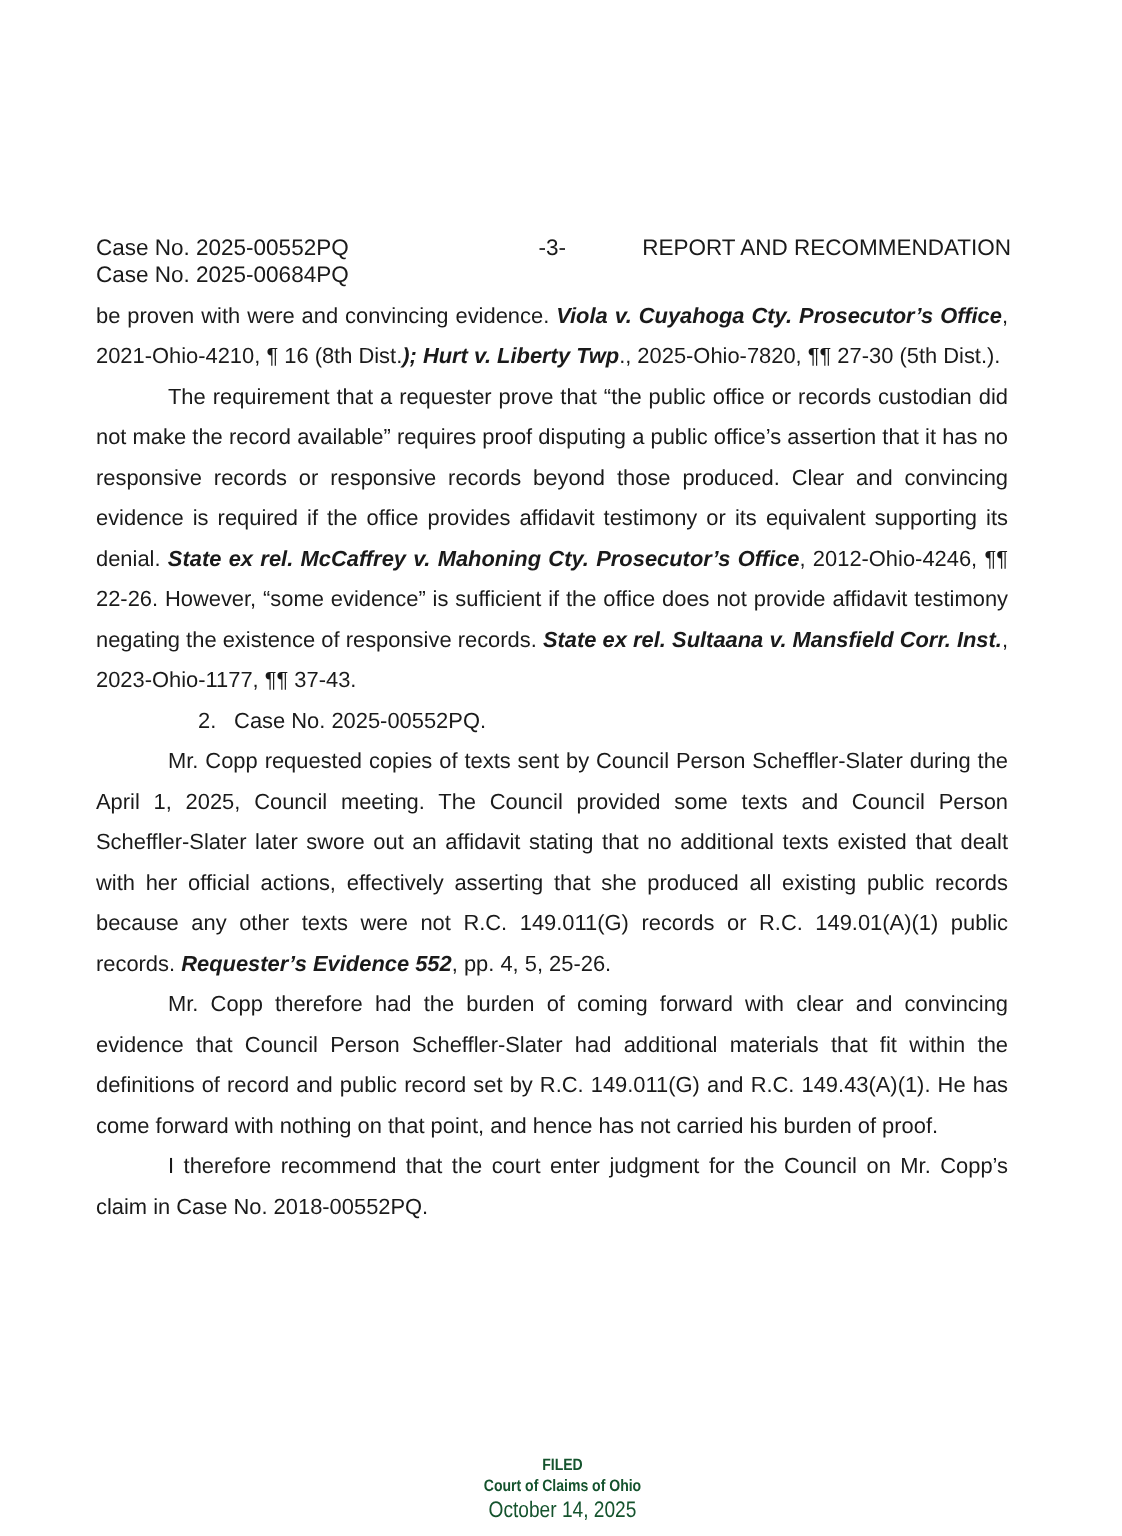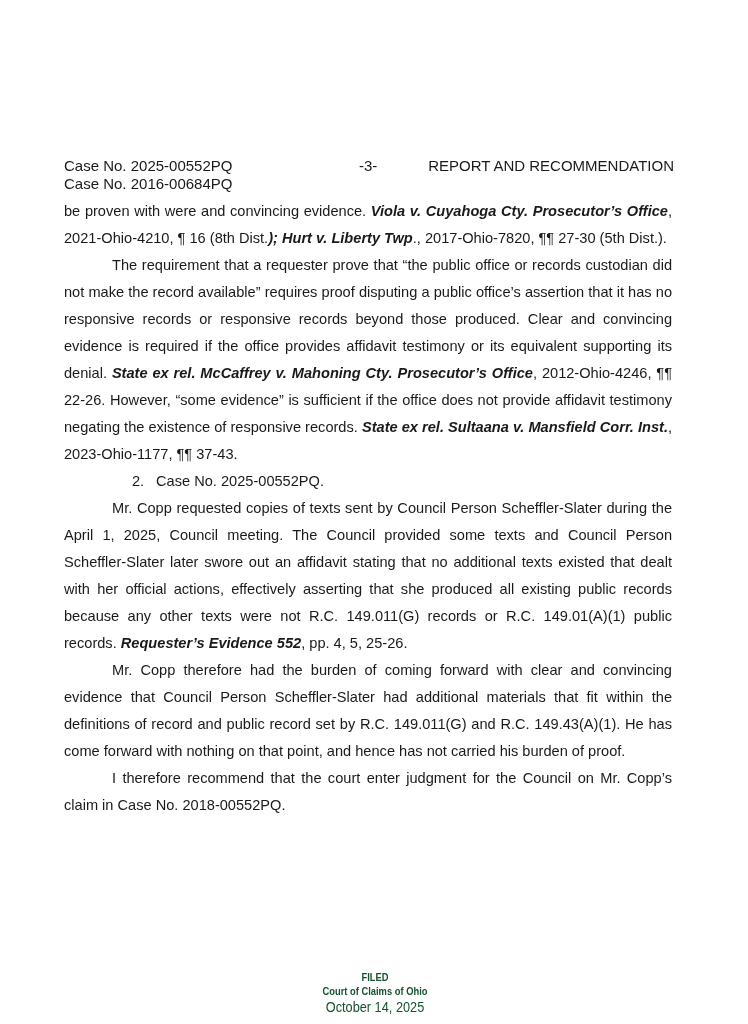--- a/index.html
+++ b/index.html
@@ -27,26 +27,26 @@
 
 <div class="page">
 
   <div class="header">
     <div class="row">
       <span>Case No. 2025-00552PQ</span>
       <span class="page-num">-3-</span>
       <span class="title">REPORT AND RECOMMENDATION</span>
     </div>
     <div class="row">
-      <span>Case No. 2016-00684PQ</span>
+      <span>Case No. 2025-00684PQ</span>
     </div>
   </div>
 
   <div class="body">
-    <p><span>be proven with were and convincing evidence. </span><i>Viola v. Cuyahoga Cty. Prosecutor’s Office</i><span>, 2021-Ohio-4210, ¶ 16 (8th Dist.</span><i>); Hurt v. Liberty Twp</i><span>., 2017-Ohio-7820, ¶¶ 27-30 (5th Dist.).</span></p>
+    <p><span>be proven with were and convincing evidence. </span><i>Viola v. Cuyahoga Cty. Prosecutor’s Office</i><span>, 2021-Ohio-4210, ¶ 16 (8th Dist.</span><i>); Hurt v. Liberty Twp</i><span>., 2025-Ohio-7820, ¶¶ 27-30 (5th Dist.).</span></p>
 
     <p class="indent"><span>The requirement that a requester prove that “the public office or records custodian did not make the record available” requires proof disputing a public office’s assertion that it has no responsive records or responsive records beyond those produced. Clear and convincing evidence is required if the office provides affidavit testimony or its equivalent supporting its denial. </span><i>State ex rel. McCaffrey v. Mahoning Cty. Prosecutor’s Office</i><span>, 2012-Ohio-4246, ¶¶ 22-26. However, “some evidence” is sufficient if the office does not provide affidavit testimony negating the existence of responsive records. </span><i>State ex rel. Sultaana v. Mansfield Corr. Inst.</i><span>, 2023-Ohio-1177, ¶¶ 37-43.</span></p>
 
     <p class="heading"><span class="num">2.</span> <span>Case No. 2025-00552PQ.</span></p>
 
     <p class="indent"><span>Mr. Copp requested copies of texts sent by Council Person Scheffler-Slater during the April 1, 2025, Council meeting. The Council provided some texts and Council Person Scheffler-Slater later swore out an affidavit stating that no additional texts existed that dealt with her official actions, effectively asserting that she produced all existing public records because any other texts were not R.C. 149.011(G) records or R.C. 149.01(A)(1) public records. </span><i>Requester’s Evidence 552</i><span>, pp. 4, 5, 25-26.</span></p>
 
     <p class="indent">Mr. Copp therefore had the burden of coming forward with clear and convincing evidence that Council Person Scheffler-Slater had additional materials that fit within the definitions of record and public record set by R.C. 149.011(G) and R.C. 149.43(A)(1). He has come forward with nothing on that point, and hence has not carried his burden of proof.</p>
 
     <p class="indent">I therefore recommend that the court enter judgment for the Council on Mr. Copp’s claim in Case No. 2018-00552PQ.</p>

